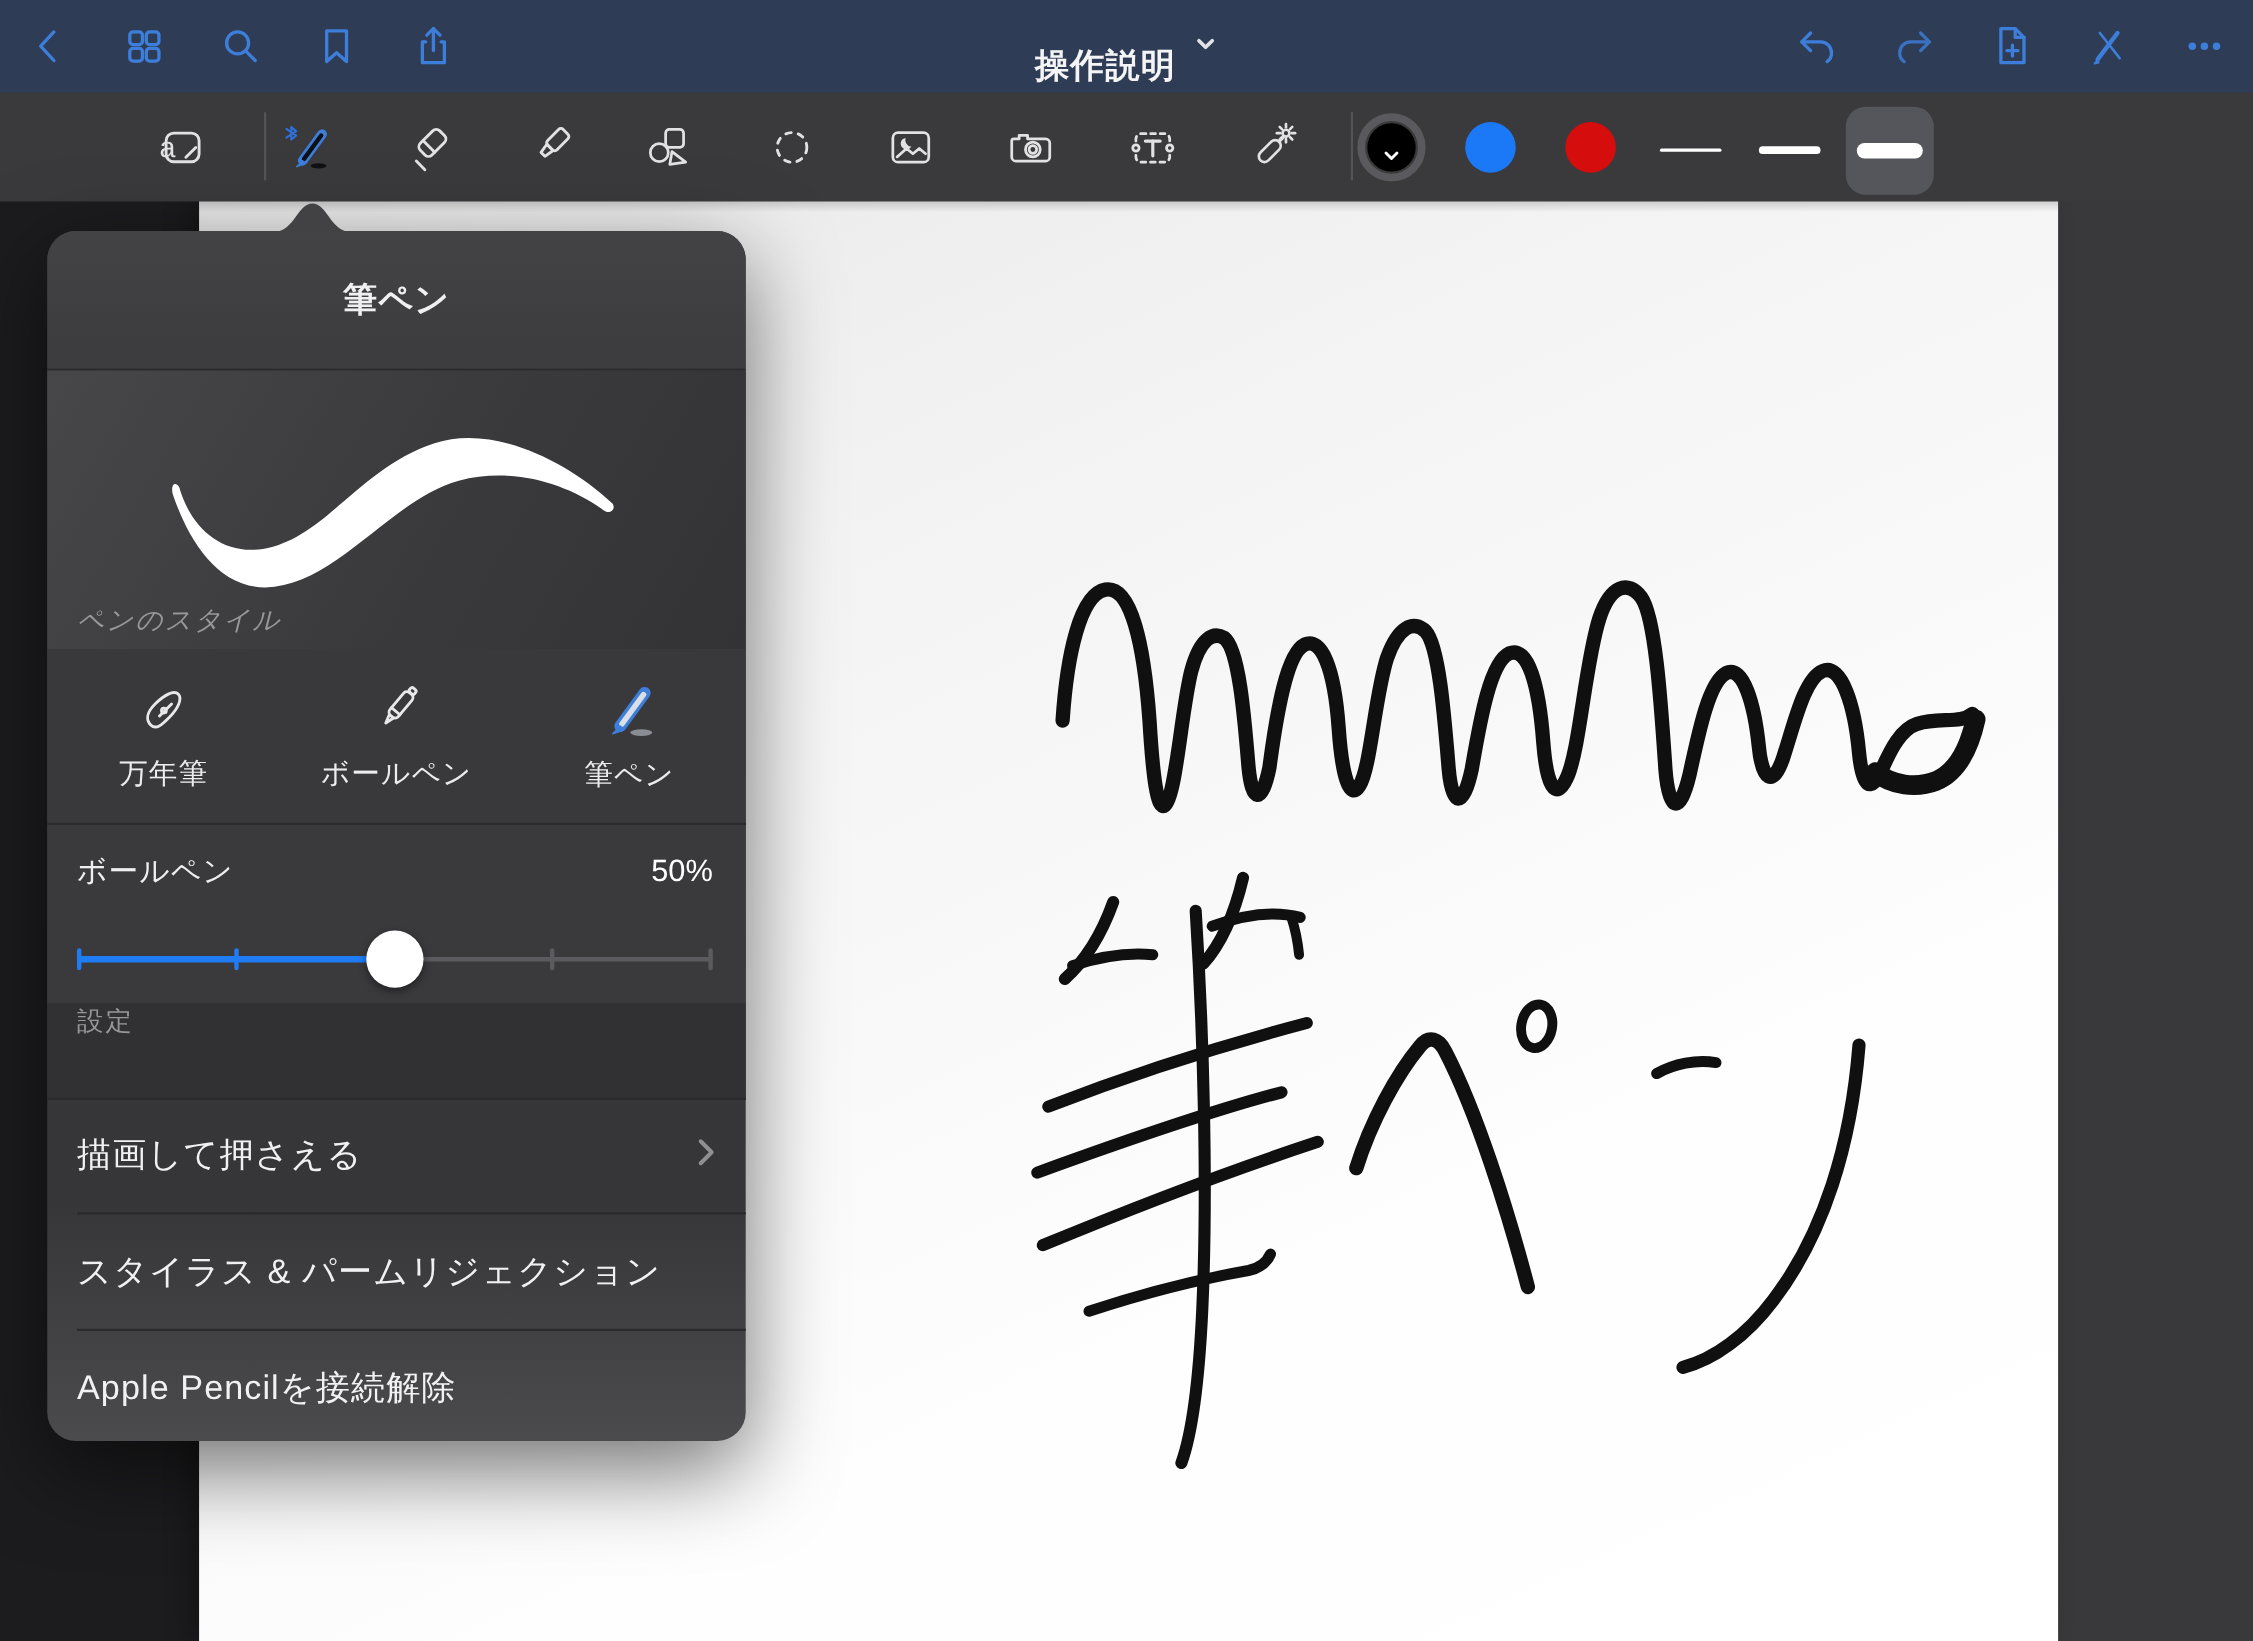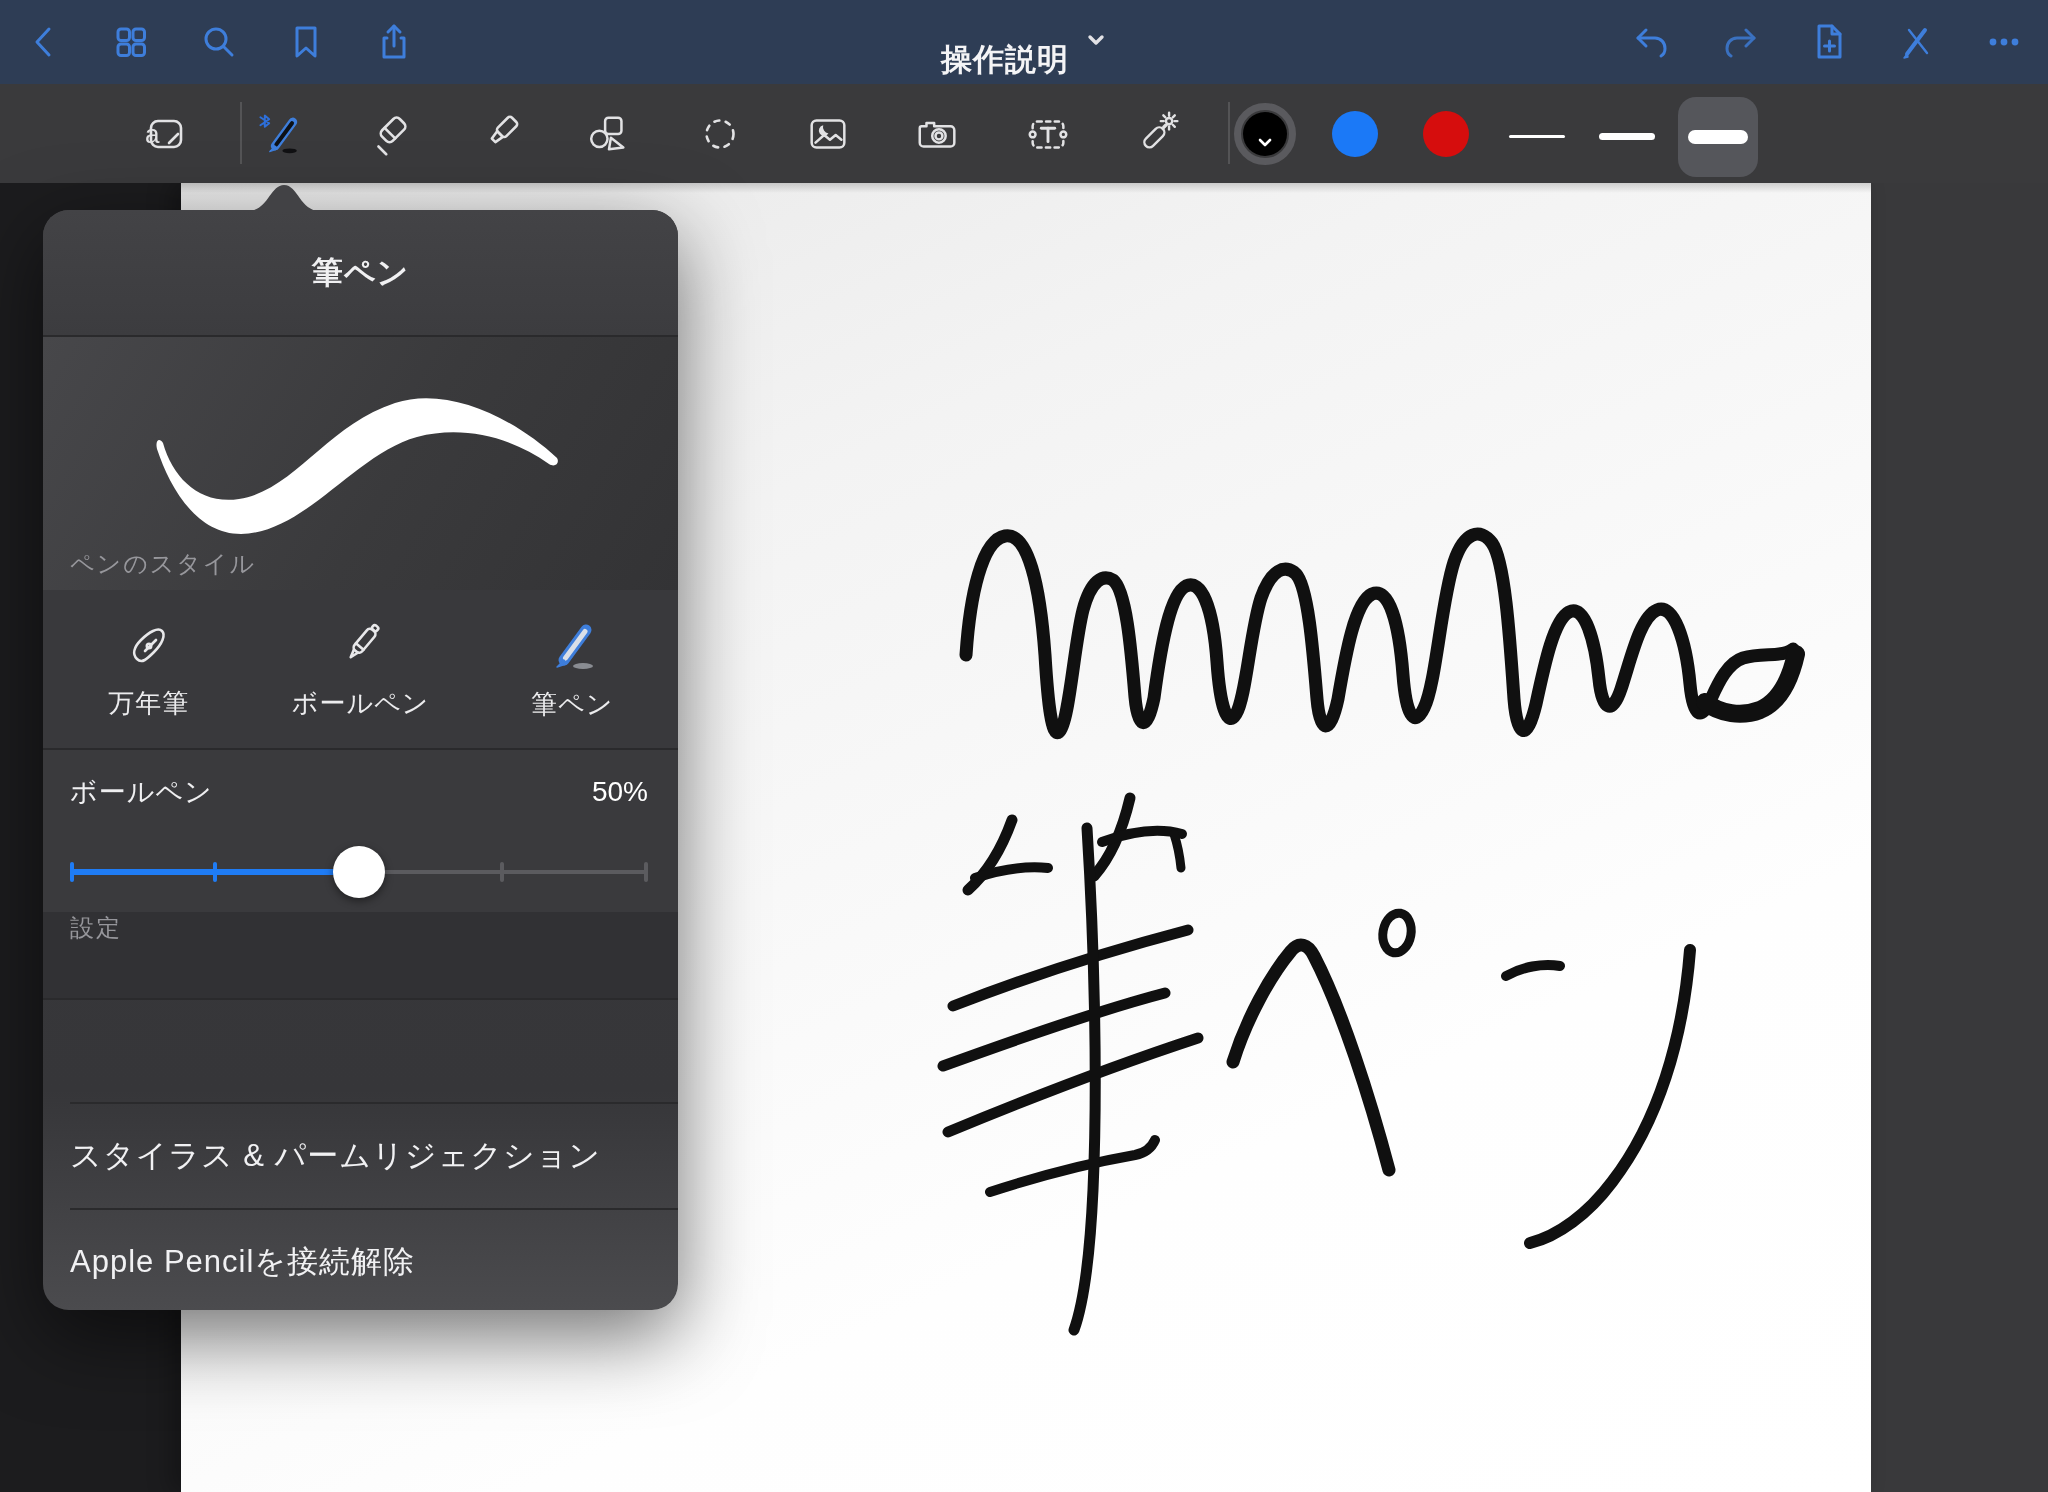--- a/index.html
+++ b/index.html
@@ -39,21 +39,21 @@
   .popup{position:absolute;left:43px;top:210px;width:635px;height:1100px;border-radius:26px;
          background:linear-gradient(180deg,#404043 0%,#3A3A3D 10%,#363639 80%,#4B4B4E 100%);
          box-shadow:0 26px 80px rgba(0,0,0,0.55);z-index:40;color:#F2F2F3;}
   .popup-arrow{position:absolute;left:205px;top:-27px;width:72px;height:28px;}
   .popup-header{position:absolute;left:0;top:0;width:635px;height:125px;
          border-bottom:2px solid #2A2A2C;border-radius:26px 26px 0 0;
          background:linear-gradient(180deg,#434346,#3C3C3F);
          display:flex;align-items:center;justify-content:center;}
   .popup-title{font-size:31px;font-weight:700;color:#F0F0F2;letter-spacing:1px;}
   .preview{position:absolute;left:0;top:127px;width:635px;height:253px;
-         background:linear-gradient(120deg,#47474A 0%,#3A3A3C 55%,#333335 100%);}
+         background:linear-gradient(120deg,#47474A 0%,#3A3A3C 55%,#333335 100%);font-style:italic;}
   .preview-label{position:absolute;left:27px;bottom:10px;font-size:24px;color:#97979C;letter-spacing:2px;}
   .styles-row{position:absolute;left:0;top:380px;width:635px;height:158px;background:#39393C;
          border-bottom:2px solid #2A2A2C;display:flex;}
   .style-opt{flex:1;display:flex;flex-direction:column;align-items:center;justify-content:center;gap:14px;cursor:pointer;}
   .style-opt svg{stroke:#E8E8EA;fill:none;stroke-width:2.6;stroke-linecap:round;stroke-linejoin:round;}
   .style-label{font-size:26px;color:#ECECEE;letter-spacing:1px;}
   .slider-block{position:absolute;left:0;top:540px;width:635px;height:162px;background:#3A3A3D;}
   .slider-head{position:absolute;left:27px;right:30px;top:24px;display:flex;justify-content:space-between;align-items:center;}
   .slider-label{font-size:27px;color:#EFEFF1;letter-spacing:1px;}
   .slider-value{font-size:28px;color:#FFFFFF;text-align:center;}
@@ -362,20 +362,28 @@
       <div class="tick" style="left:430px"></div>
       <div class="tick" style="left:574px"></div>
       <div class="handle" style="left:263px"></div>
     </div>
   </div>
 
   <div class="settings-band">
     <span class="settings-label">設定</span>
   </div>
 
+  <div class="popup-row" style="top:788px">
+    <span class="row-text">描画して押さえる</span>
+    <span class="row-chevron">
+      <svg width="24" height="32" viewBox="0 0 24 32">
+          <path d="M7 6 L17 16 L7 26"></path>
+        </svg>
+    </span>
+  </div>
   <div class="row-div" style="top:892px"></div>
 
   <div class="popup-row" style="top:894px">
     <span class="row-text">スタイラス &amp; パームリジェクション</span>
   </div>
   <div class="row-div" style="top:998px"></div>
 
   <div class="popup-row" style="top:1000px">
     <span class="row-text">Apple Pencilを接続解除</span>
   </div>

